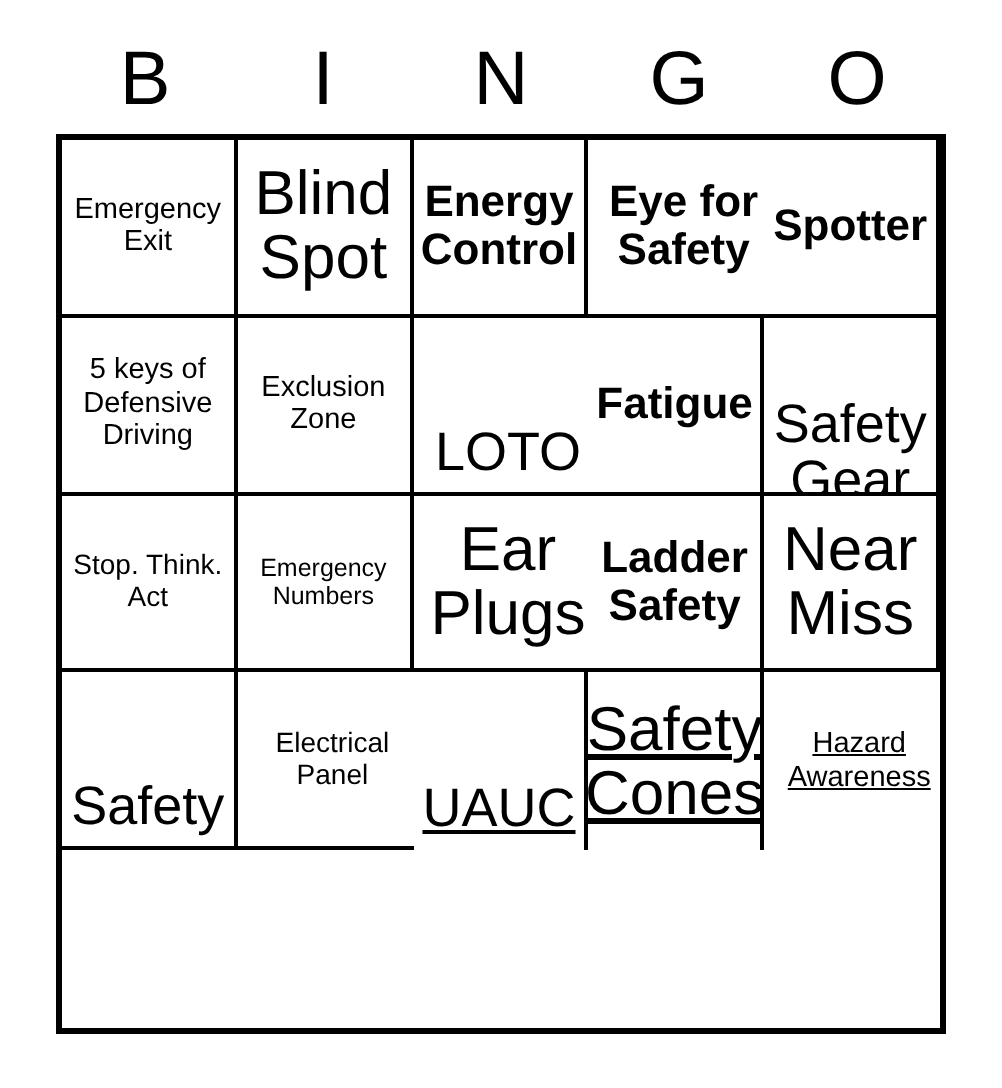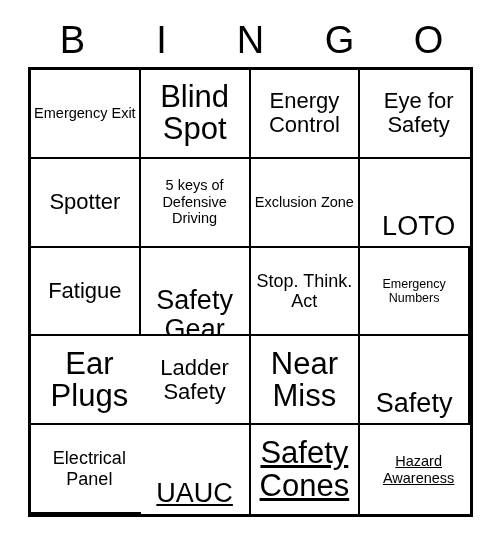--- a/index.html
+++ b/index.html
@@ -47,21 +47,21 @@
   
   #bingo-grid {
     position: absolute;
     left: 28px;
     top: 67px;
     width: 445px;
     height: 450px;
     box-sizing: border-box;
     border: 3px solid #000000;
     display: grid;
-    grid-template-columns: repeat(4, 1fr);
+    grid-template-columns: repeat(5, 1fr);
     grid-template-rows: repeat(5, 1fr);
     background: #ffffff;
   }
 
   .bingo-cell {
     box-sizing: border-box;
     border-right: 2px solid #000000;
     border-bottom: 2px solid #000000;
     display: flex;
     align-items: center;
@@ -79,22 +79,22 @@
     display: block;
     line-height: 1.08;
     font-weight: 400;
     color: #000000;
     word-wrap: break-word;
   }
 
   
   .fs-xs   { font-size: 12.5px; line-height: 1.15; }
   .fs-sm   { font-size: 14.5px; line-height: 1.14; }
-  .fs-md   { font-size: 18px;   line-height: 1.12; }
-  .fs-lg   { font-size: 22px;   line-height: 1.10; }
+  .fs-md   { font-size: 14px;   line-height: 1.12; }
+  .fs-lg   { font-size: 22px;   line-height: 1.10; font-weight: bold; }
   .fs-xl   { font-size: 27px;   line-height: 1.06; margin-top: 48px; }
   .fs-xxl  { font-size: 31px;   line-height: 1.04; }
 </style>
 </head>
 <body>
 
 <div id="bingo-card">
 
   <div id="bingo-header">
     <div class="header-letter">B</div>

